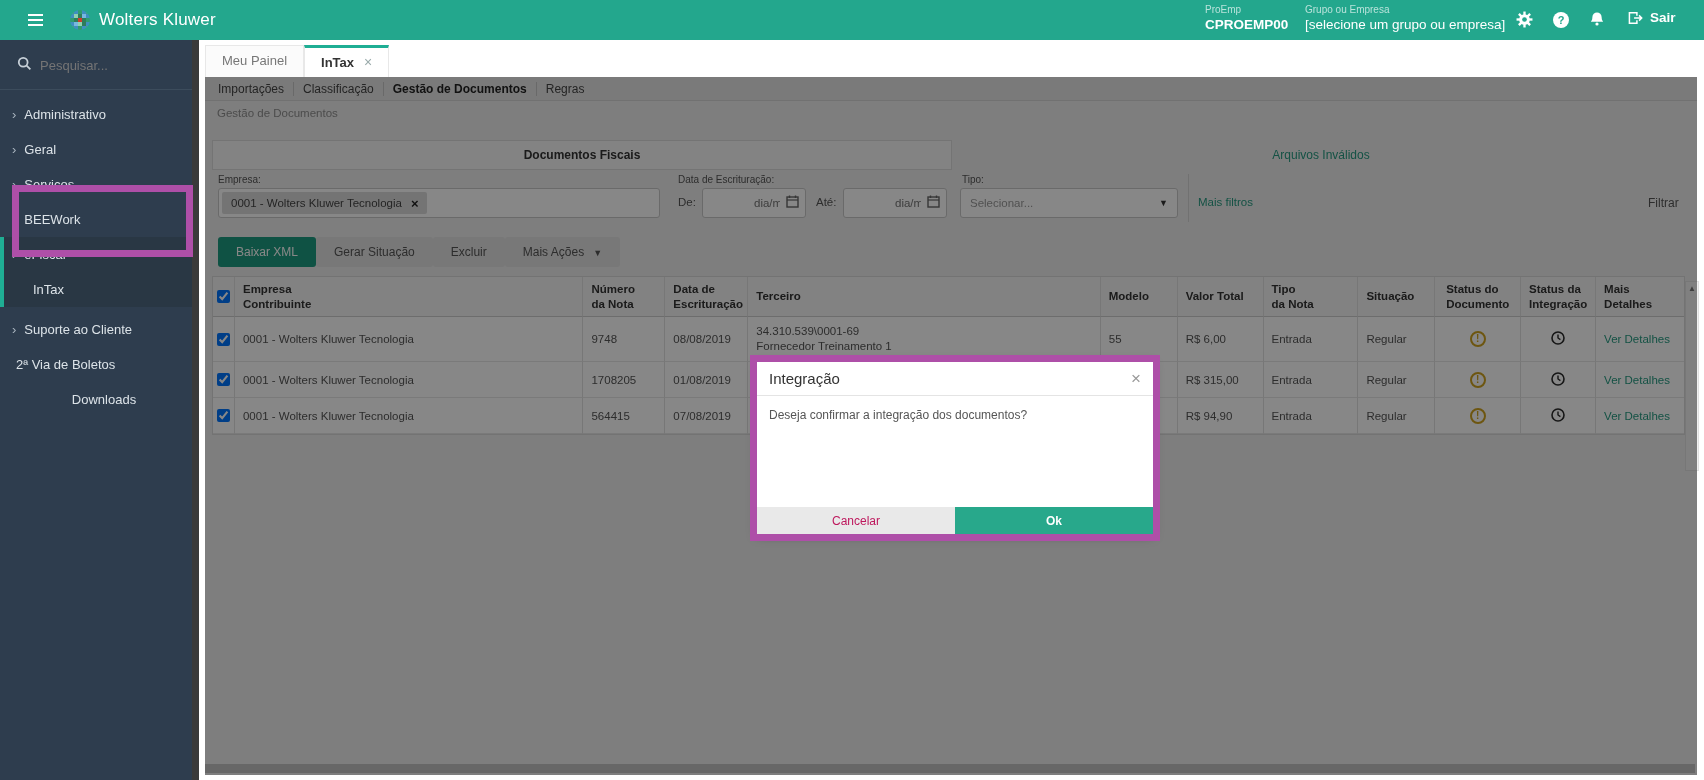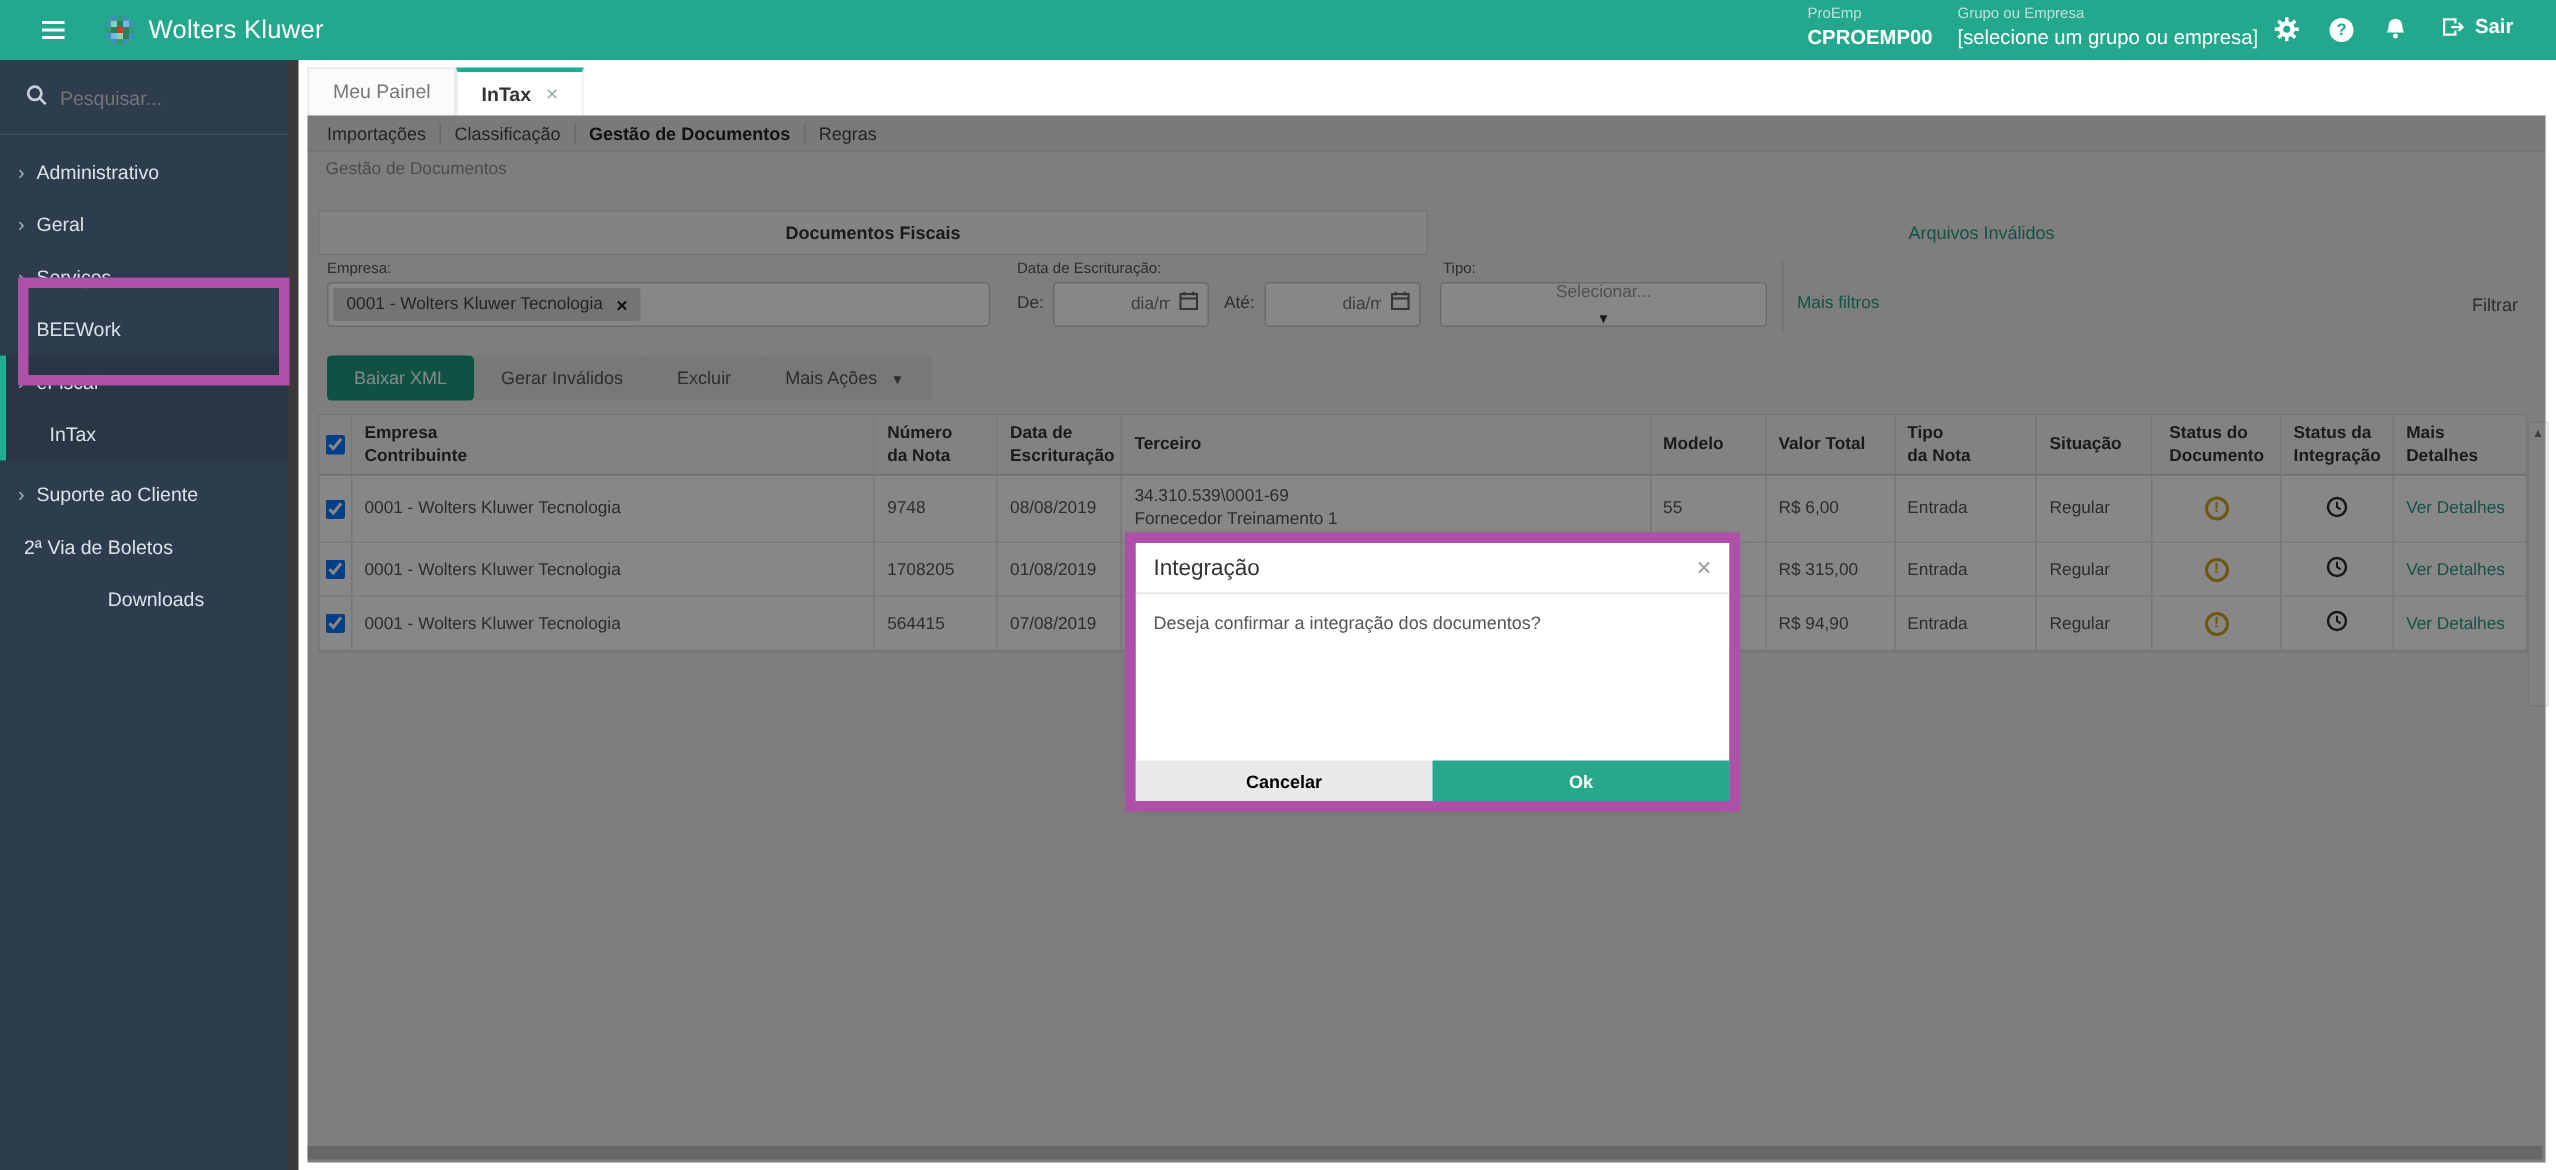--- a/index.html
+++ b/index.html
@@ -50,21 +50,21 @@
   #hdr-right { left:747px; width:738px; color:#279b82; cursor:pointer; }
   .flabel { position:absolute; top:97px; font-size:10px; color:#555; }
   .finput { position:absolute; top:111px; height:30px; background:#fff; border:1px solid #c9c9c9; border-radius:3px; }
   #empresa-input { left:13px; width:442px; padding:3px; }
   .chip { display:inline-flex; align-items:center; gap:9px; height:22px; background:#dcdcdc; border-radius:2px; padding:0 9px; font-size:11.5px; color:#444; }
   .chip b { cursor:pointer; font-size:13px; color:#222; }
   .inline-lab { position:absolute; top:119px; font-size:11.5px; color:#555; }
   .date-box { display:flex; align-items:center;padding-left:45px; }
   .date-box input { border:none; outline:none; flex:1; min-width:0; font-size:11.5px; color:#555; padding:0 6px; font-family:"Liberation Sans",sans-serif; background:transparent; }
   .cal { margin-right:6px; flex:0 0 auto; }
-  #tipo-select { left:755px; width:218px; display:flex; align-items:center; justify-content:space-between; padding:0 9px; font-size:11.5px; color:#999; cursor:pointer;flex-direction:column; }
+  #tipo-select { left:755px; width:218px; display:flex; align-items:center; justify-content:space-between; padding:0 9px; font-size:11.5px; color:#999; cursor:pointer; }
   #tipo-select .caret { color:#333; font-size:9px; }
   #vdiv { position:absolute; left:983px; top:97px; width:1px; height:48px; background:#d5d5d5; }
   #mais-filtros { position:absolute; left:993px; top:119px; font-size:11.5px; color:#279b82; cursor:pointer; }
   #filtrar { position:absolute; left:1443px; top:119px; font-size:12px; color:#555; cursor:pointer; }
 
   #actions { position:absolute; left:13px; top:160px; display:flex; }
   .btn { height:30px; border:none; border-radius:3px; font-size:12px; padding:0 18px; cursor:pointer; font-family:"Liberation Sans",sans-serif; background:#e2e2e2; color:#555; }
   .btn.primary { background:#1e9c80; color:#fff; }
   .btn .caret { font-size:9px; margin-left:9px; }
 
@@ -86,21 +86,21 @@
 
   
   #dim-overlay { position:absolute; left:205px; top:77px; width:1492px; height:698px; background:rgba(0,0,0,0.47); z-index:50; }
   #modal { position:absolute; left:757px; top:362px; width:396px; height:172px; background:#fff; z-index:60; box-shadow:0 2px 10px rgba(0,0,0,.35); }
   #modal-header { height:34px; border-bottom:1px solid #e4e4e4; display:flex; align-items:center; justify-content:space-between; padding:0 12px; }
   #modal-title { font-size:15px; color:#333; }
   #modal-close { font-size:17px; color:#999; cursor:pointer; }
   #modal-body { padding:12px; font-size:12px; color:#555; }
   #modal-footer { position:absolute; left:0; bottom:0; width:100%; height:27px; display:flex; }
   .modal-btn { flex:1; border:none; font-size:12px; cursor:pointer; font-family:"Liberation Sans",sans-serif; }
-  #modal-cancel { background:#e9e9e9; color:#000000;font-weight:bold; }
+  #modal-cancel { background:#e9e9e9; color:#be185d; }
   #modal-ok { background:#28a88b; color:#fff; font-weight:bold; }
 
   .annotation { position:absolute; border:7px solid #ae4fa8; z-index:70; pointer-events:none; }
   #ann-modal { left:750px; top:355px; width:410px; height:186px; }
   #ann-sidebar { left:12px; top:185px; width:181px; height:72px; }
 </style>
 </head>
 <body>
 
 <div id="app">
@@ -293,21 +293,21 @@
         <span>Selecionar...</span>
         <span class="caret">▼</span>
       </div>
 
       <div id="vdiv"></div>
       <div id="mais-filtros">Mais filtros</div>
       <div id="filtrar">Filtrar</div>
 
       <div id="actions">
         <button class="btn primary">Baixar XML</button>
-        <button class="btn">Gerar Inválidos</button>
+        <button class="btn">Gerar Situação</button>
         <button class="btn">Excluir</button>
         <button class="btn"><span>Mais Ações</span><span class="caret">▼</span></button>
       </div>
 
       <div id="table">
         <div class="tr">
           <div class="th c0"><input type="checkbox" checked="checked" style=""></div>
           <div class="th c1">Empresa
 Contribuinte</div>
           <div class="th c2">Número

